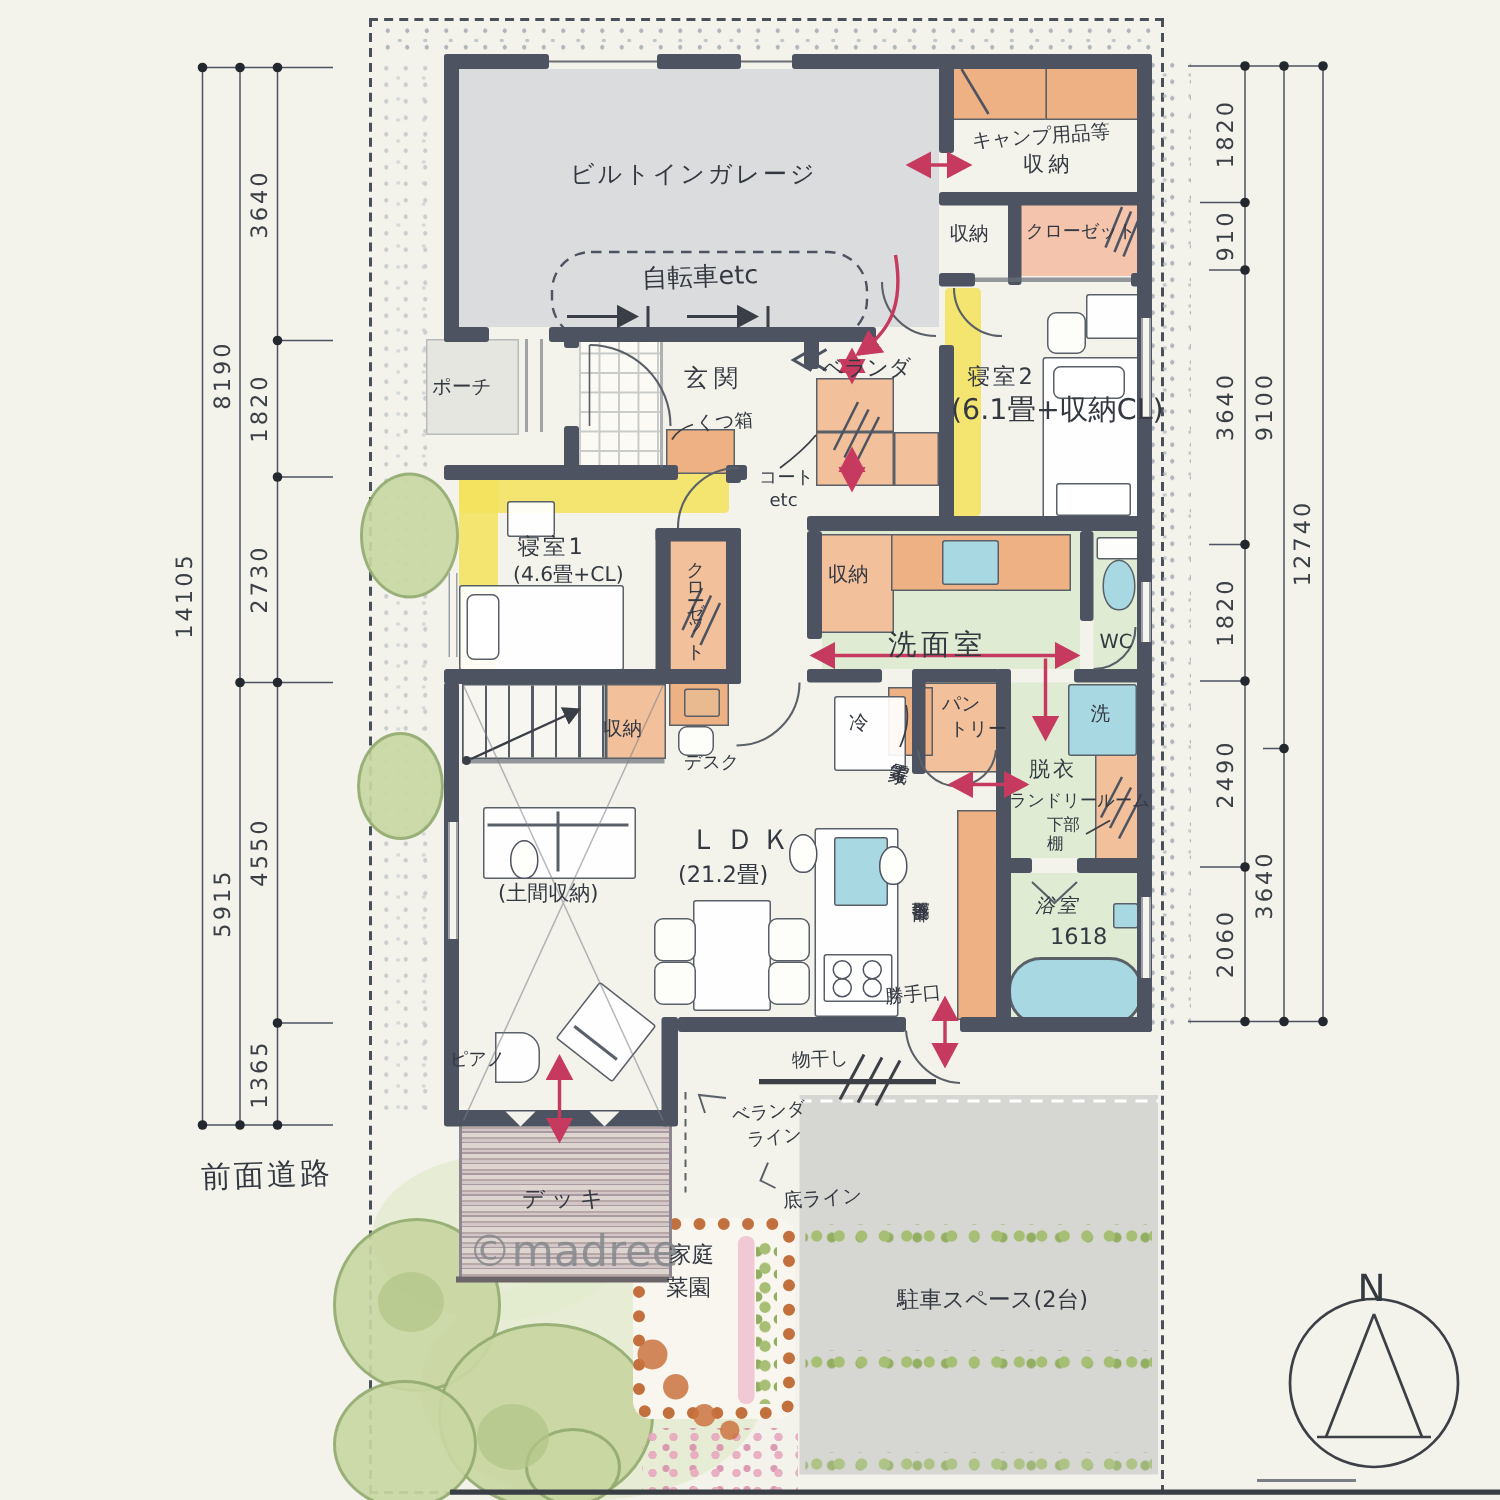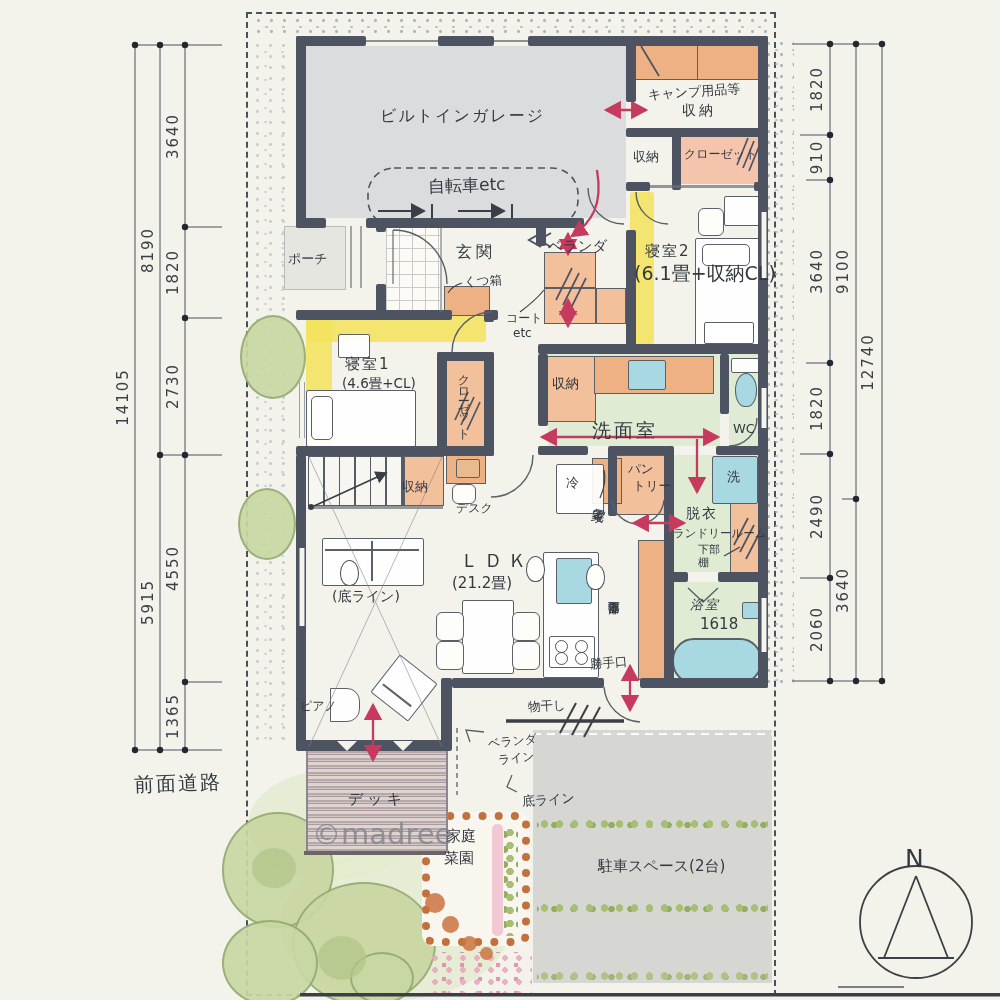--- a/index.html
+++ b/index.html
@@ -403,21 +403,21 @@
   <div class="lbl" style="left:633px;top:479px;font-size:12.5px;">トリー</div>
   <div class="lbl vtext" style="left:588px;top:498px;font-size:13px;height:50px;transform:rotate(14deg);">家電等</div>
   <div class="lbl" style="left:686px;top:505px;font-size:14px;letter-spacing:2px;">脱衣</div>
   <div class="lbl" style="left:673px;top:527px;font-size:11.5px;">ランドリールーム</div>
   <div class="lbl" style="left:698px;top:544px;font-size:11px;width:26px;white-space:normal;">下部棚</div>
   <div class="lbl" style="left:727px;top:470px;font-size:13px;">洗</div>
   <div class="lbl" style="left:690px;top:598px;font-size:13px;letter-spacing:2px;font-style:italic;">浴室</div>
   <div class="lbl" style="left:700px;top:616px;font-size:15px;">1618</div>
   <div class="lbl" style="left:460px;top:550px;font-size:19px;letter-spacing:5px;">ＬＤＫ</div>
   <div class="lbl" style="left:452px;top:575px;font-size:15px;">(21.2畳)</div>
-  <div class="lbl" style="left:332px;top:588px;font-size:14px;">(底ライン)</div>
+  <div class="lbl" style="left:332px;top:588px;font-size:14px;">(土間収納)</div>
   <div class="lbl" style="left:300px;top:700px;font-size:12px;">ピアノ</div>
   <div class="lbl vtext" style="left:606px;top:592px;font-size:12px;height:74px;">下部食器等</div>
   <div class="lbl" style="left:590px;top:656px;font-size:12.5px;transform:rotate(-5deg);">勝手口</div>
   <div class="lbl" style="left:528px;top:699px;font-size:12.5px;transform:rotate(-3deg);">物干し</div>
   <div class="lbl" style="left:348px;top:791px;font-size:15px;letter-spacing:4px;">デッキ</div>
   <div class="lbl" style="left:488px;top:735px;font-size:12px;transform:rotate(-6deg);">ベランダ</div>
   <div class="lbl" style="left:498px;top:752px;font-size:12px;transform:rotate(-6deg);">ライン</div>
   <div class="lbl" style="left:522px;top:793px;font-size:13px;transform:rotate(-4deg);">底ライン</div>
   <div class="lbl" style="left:446px;top:828px;font-size:15px;">家庭</div>
   <div class="lbl" style="left:444px;top:850px;font-size:15px;">菜園</div>

